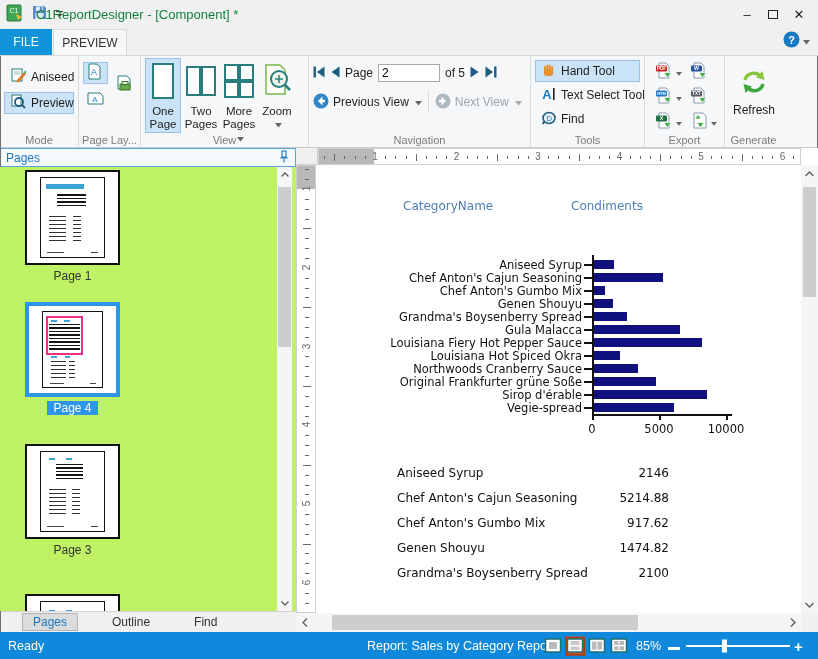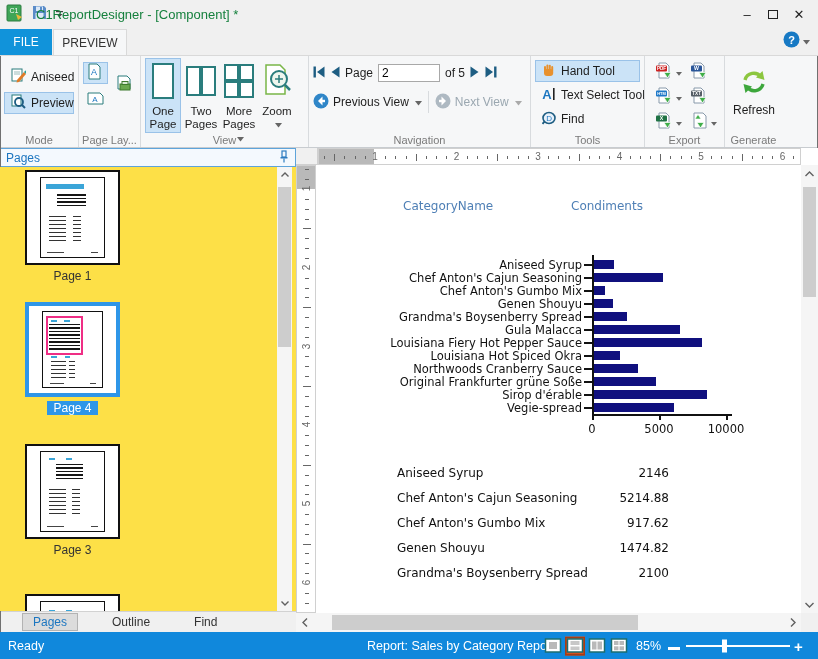--- a/index.html
+++ b/index.html
@@ -39,21 +39,21 @@
   .vdiv { width:1px; height:22px; background:#d8dbde; margin:0 6px; }
   #grp-export .exp-grid { display:grid; grid-template-columns:auto auto; column-gap:8px; row-gap:5px; padding:4px 4px 0 6px; }
   .exp-cell { display:flex; align-items:center; gap:2px; }
   #refresh-btn { width:50px; display:flex; flex-direction:column; align-items:center; padding-top:6px; }
   #refresh-btn span { margin-top:4px; }
 
   
   #main { height:484px; display:flex; background:#fff;border-radius:21px; }
   #left-panel { width:296px; display:flex; flex-direction:column; background:#fff; }
   #pages-header { height:19px; border:1px solid #5ea4da; background:#f4f9fe; display:flex; align-items:center; justify-content:space-between; padding:0 5px; color:#1c76c0; }
-  #thumb-area { position:relative; height:444px; overflow:hidden; background:#fde047;padding-left:45px; }
+  #thumb-area { position:relative; height:444px; overflow:hidden; background:#bef264;padding-left:45px; }
   .thumb { position:absolute; left:25px; width:95px; height:95px; background:#fff; border:2px solid #111; }
   .thumb.sel { border:4px solid #2e96e8; }
   .tpage { position:absolute; top:5px; bottom:5px; left:13px; right:13px; border:1px solid #111; background:#fff; }
   .tlabel { position:absolute; left:25px; width:95px; text-align:center; font-size:12px; color:#333; }
   .tlabel .sel-lab { background:#2e96e8; color:#fff; padding:0 6px; }
   .s-abs { position:absolute; }
   .s-scrib { background:repeating-linear-gradient(0deg,#161616 0 1.5px,transparent 1.5px 3.5px); }
   .s-rows { background:repeating-linear-gradient(0deg,#333 0 1px,transparent 1px 4px); }
   .s-dash { height:2px; background:#3ba5d8; }
   #left-tabs { height:21px; background:#f0f0f0; border-top:1px solid #d2d2d2; display:flex; align-items:center; padding-left:22px; gap:24px; }

